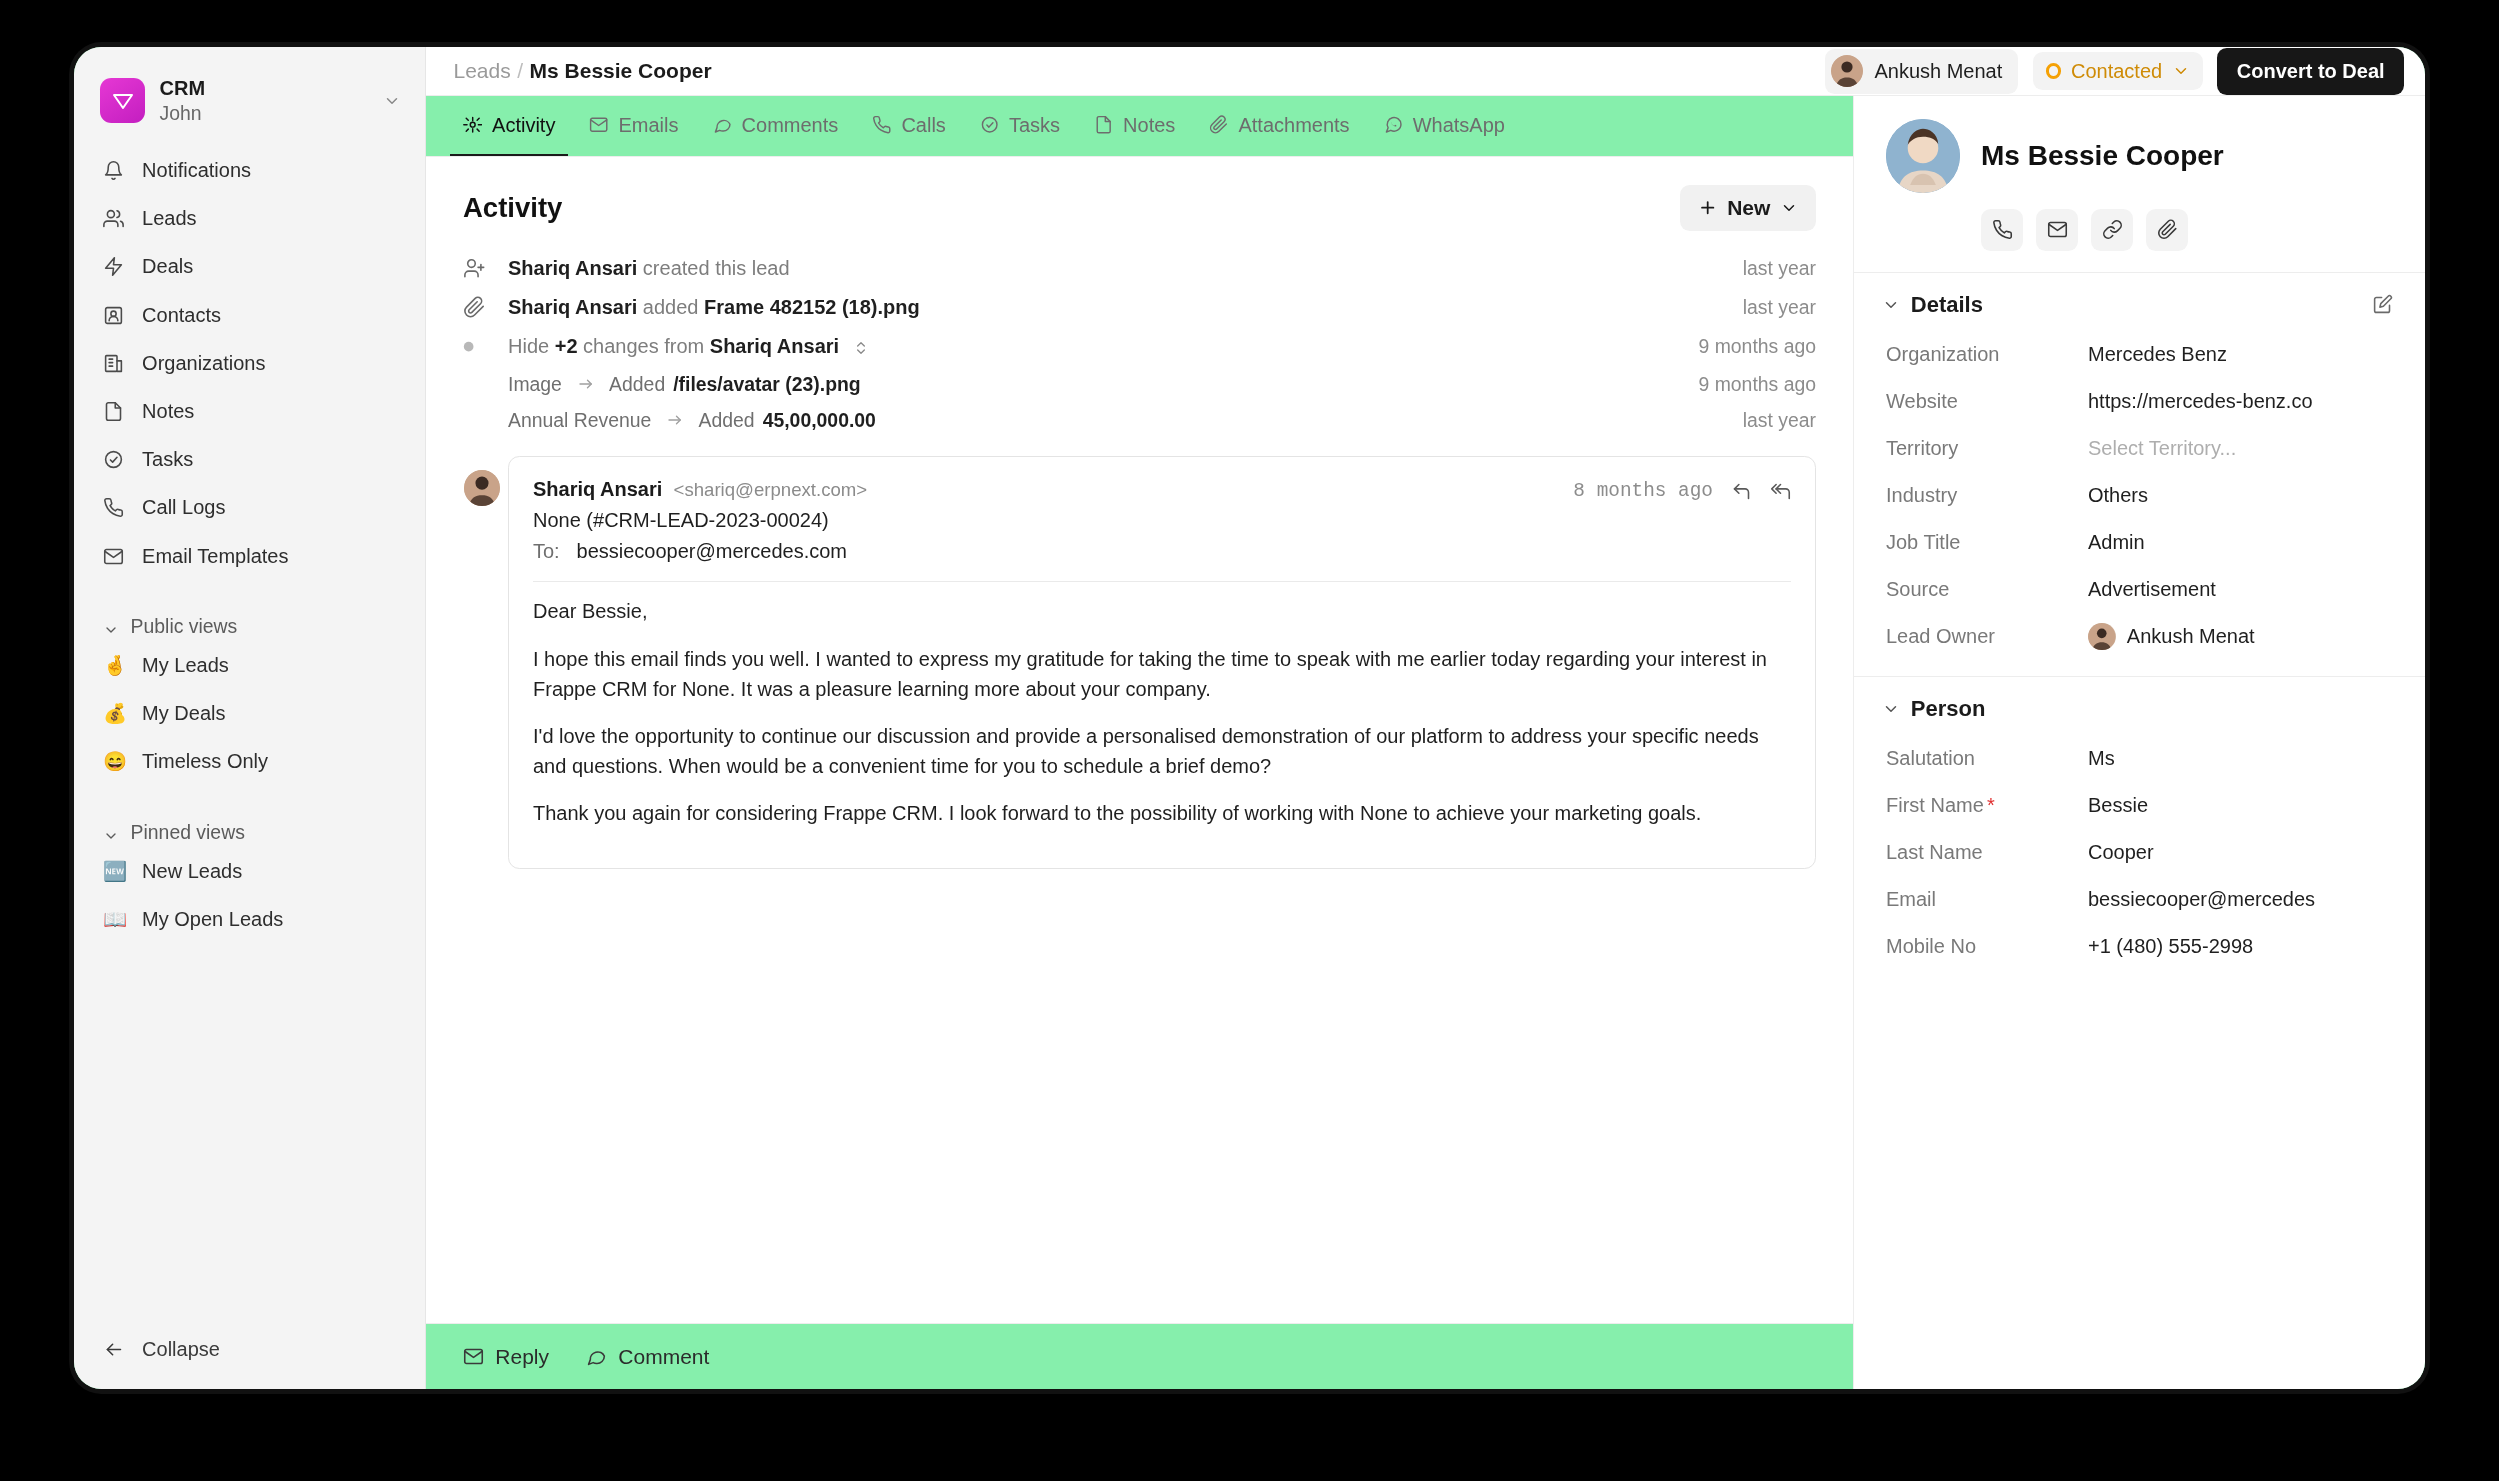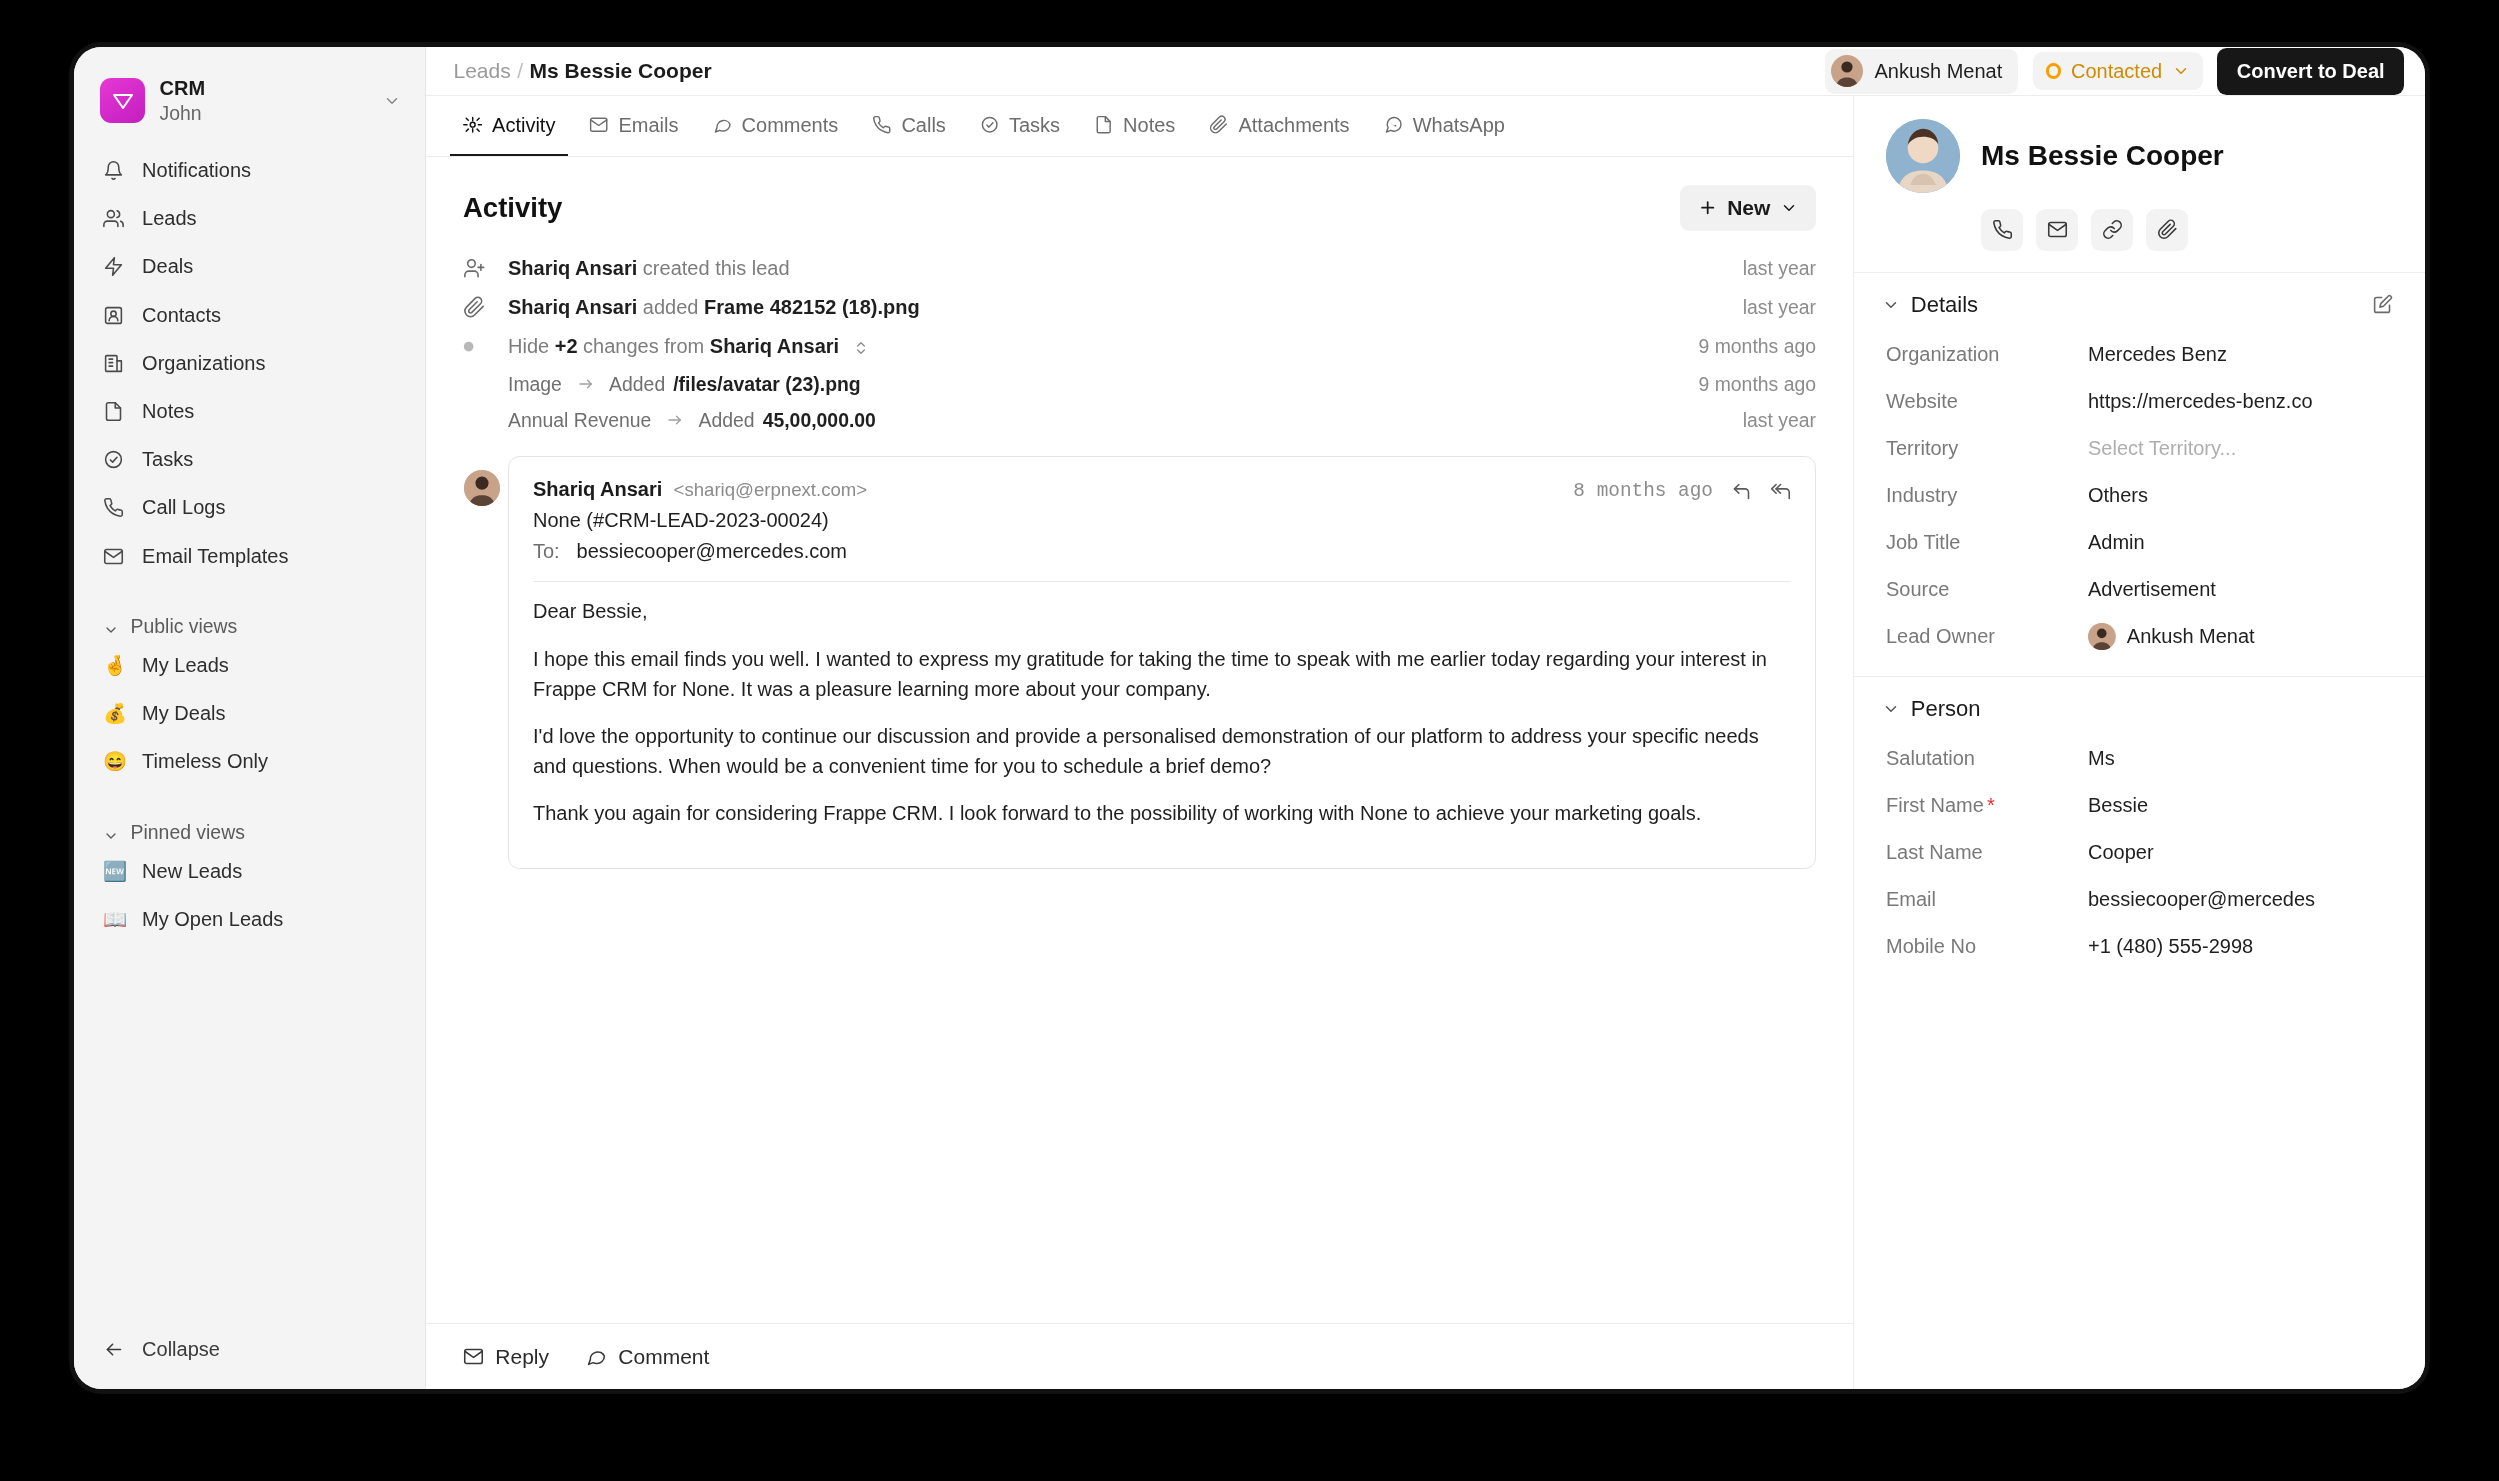--- a/index.html
+++ b/index.html
@@ -6,21 +6,21 @@
   html, body {
     width: 2500px; height: 1481px;
     background: #000000;
     font-family: "Liberation Sans", sans-serif;
     overflow: hidden;
   }
   .screen {
     position: absolute;
     left: 74px; top: 47px;
     width: 2351px; height: 1342px;
-    background: #ffffff;
+    background: #86efac;
     border-radius: 27.5px;
     overflow: hidden;
     display: flex;
     box-shadow: 0 0 0 4.9px #111;
   }
   
   .sidebar {
     width: 352px;
     background: #f4f4f4;
     border-right: 0.8px solid #e6e6e6;
@@ -214,21 +214,21 @@
   .rp-name { font-size: 28px; font-weight: 700; color: #111; }
   .rp-actions { display: flex; gap: 13px; margin: 16px 0 0 95px; }
   .rp-act-btn {
     width: 42px; height: 42px; border-radius: 9.7px;
     background: #f3f3f3; display: flex; align-items: center; justify-content: center;
     cursor: pointer; color: #3a3a3a;
   }
   .rp-sec-head {
     display: flex; align-items: center;
     padding: 19.4px 32px 13px 27.5px;
-    font-size: 22px; font-weight: 400; color: #1b1b1b;
+    font-size: 22px; font-weight: 700; color: #1b1b1b;
     cursor: pointer;
   }
   .rp-sec-head .cd { margin-right: 11.3px; display:flex; color:#555; }
   .rp-sec-head .edit { margin-left: auto; color:#6a6a6a; display:flex; }
   .rp-field {
     display: flex; align-items: center;
     padding: 7.3px 32px; min-height: 47px;
   }
   .rp-label { width: 202px; font-size: 20px; color: #797979; flex-shrink: 0; }
   .rp-label .req { color: #e03131; margin-left: 3.2px; }

